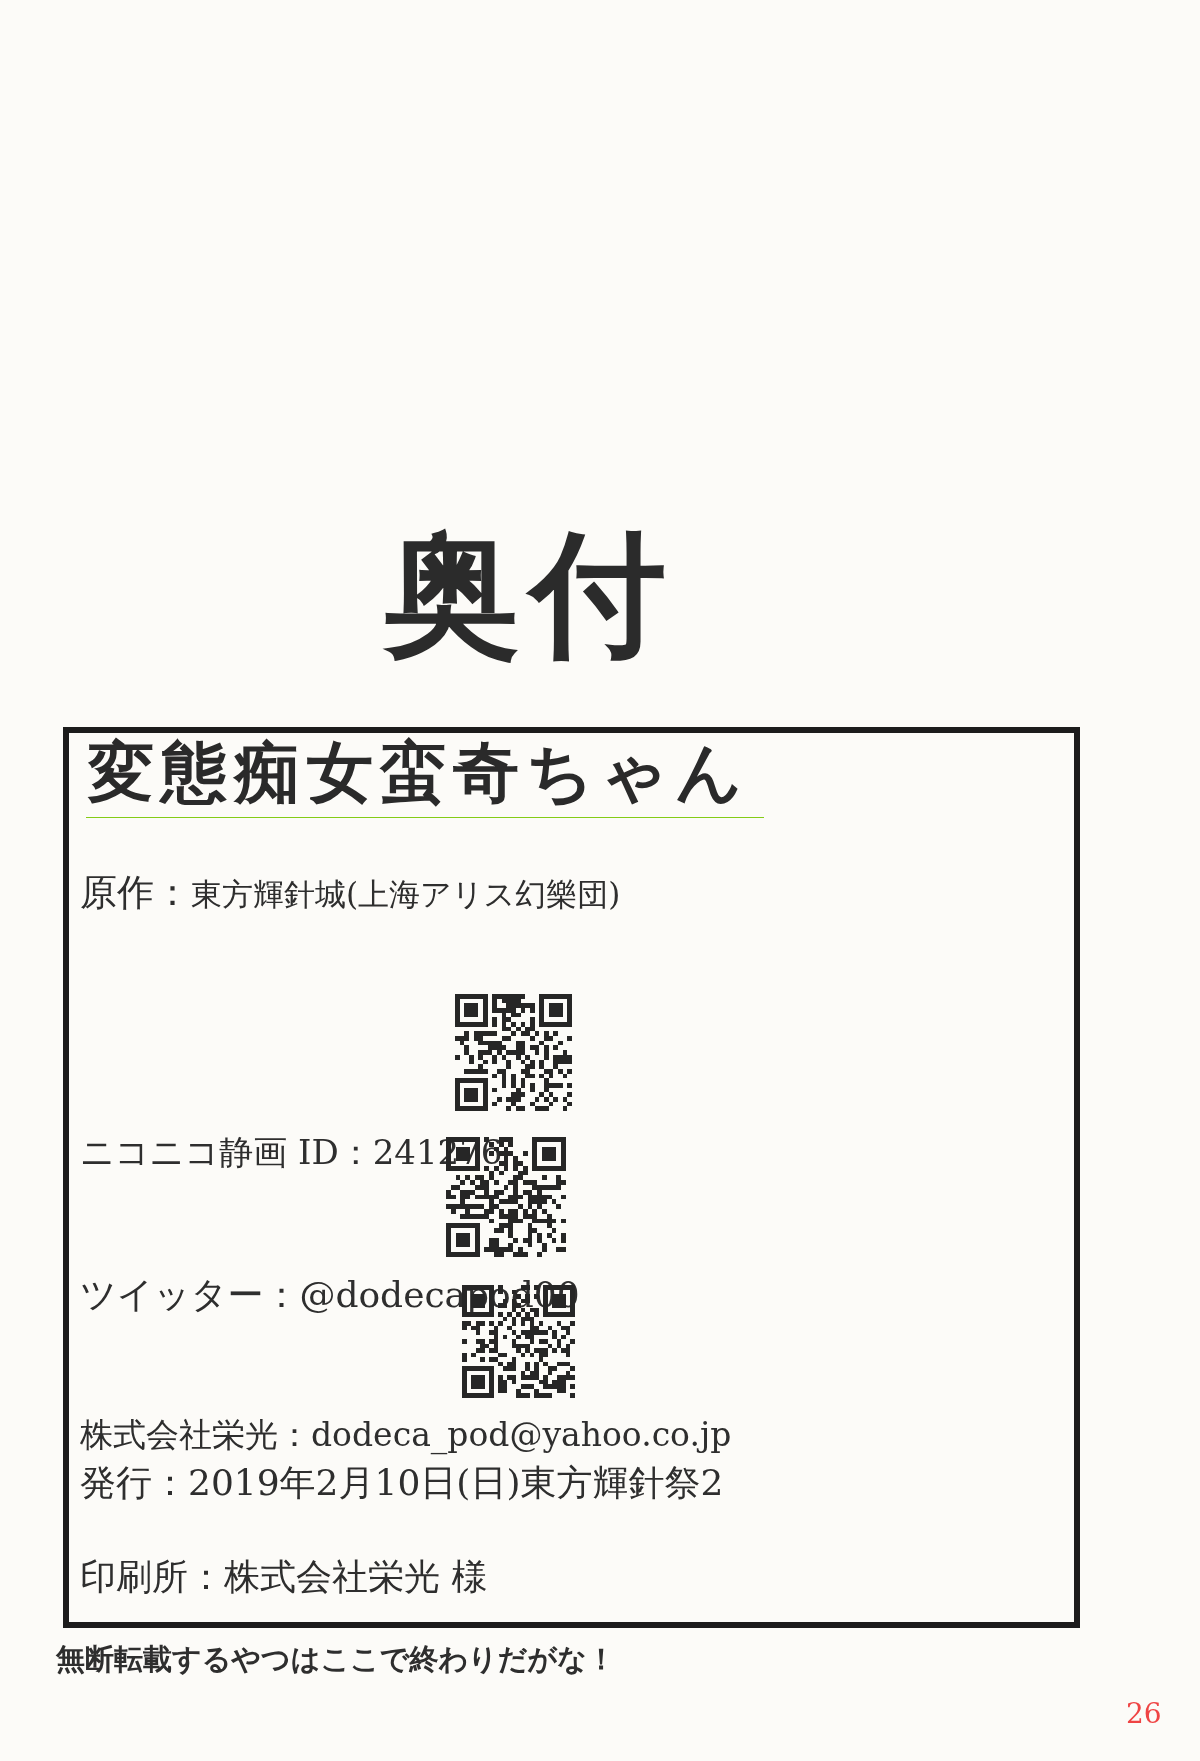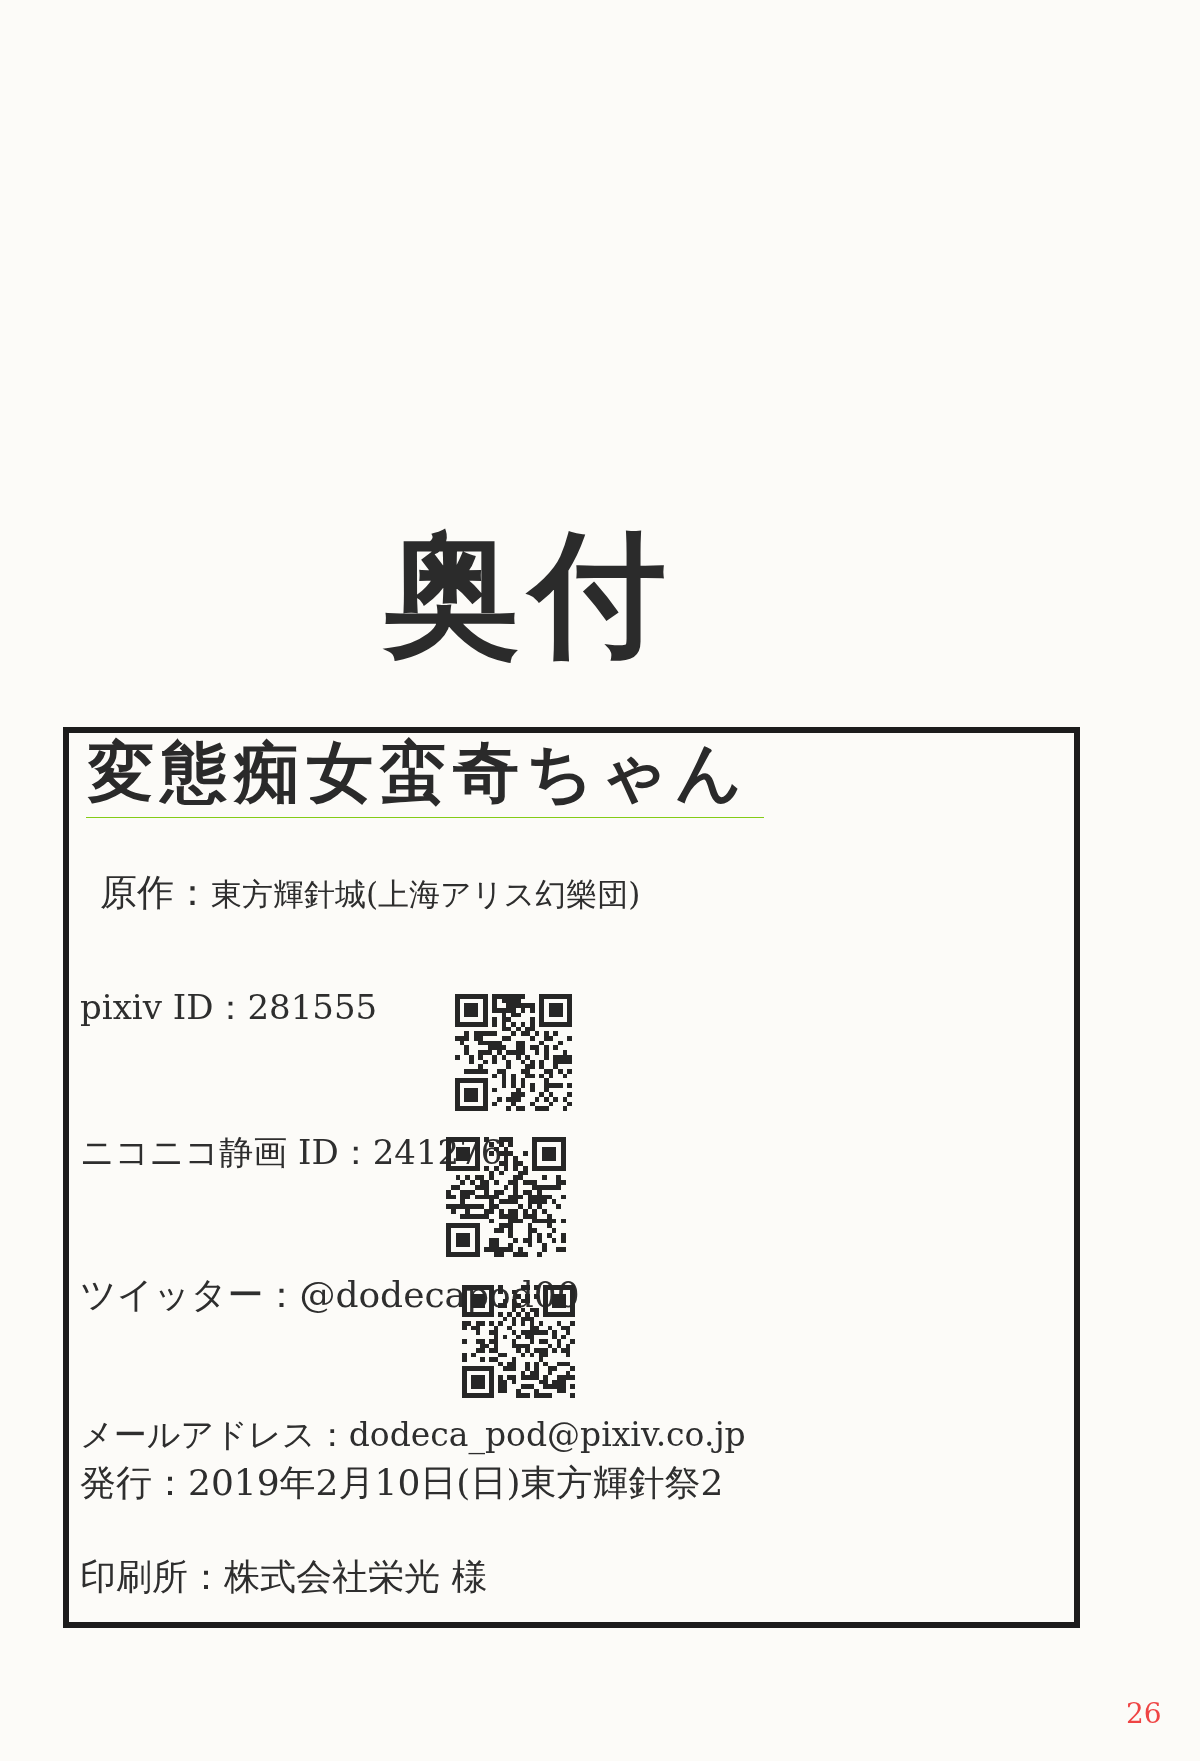--- a/index.html
+++ b/index.html
@@ -42,21 +42,21 @@
     line-height:1.1;
     white-space:nowrap;
   }
   .line{
     position:absolute;
     left:80px;
     white-space:nowrap;
     color:#2e2e2e;
     line-height:1.15;
   }
-  .line-original{top:872px;font-size:31px;margin-left:20px;}
+  .line-original{top:872px;font-size:31px;}
   .line-original .lbl{font-size:37px;}
   .line-publisher{top:933px;font-size:38px;}
   .line-pixiv{top:988px;font-size:34px;}
   .line-nico{top:1133px;font-size:34px;}
   .line-twitter{top:1274px;font-size:36px;}
   .line-email{top:1416px;font-size:33px;}
   .line-published{top:1462px;font-size:36px;}
   .line-printer{top:1556px;font-size:36px;text-align:center;}
   .qr{position:absolute;}
   .qr svg{width:100%;height:100%;display:block;}
@@ -87,27 +87,26 @@
 
   <h1 class="page-title">奥付</h1>
 
   <div class="colophon-box"></div>
 
   <div class="work-title">変態痴女蛮奇ちゃん</div>
 
   <div class="line line-original"><span class="lbl">原作：</span><span class="val">東方輝針城(上海アリス幻樂団)</span></div>
 
 
-  <div class="line line-pixiv">pixiv ID：281555</div>
 
   <div class="line line-nico">ニコニコ静画 ID：241276</div>
 
   <div class="line line-twitter">ツイッター：@dodecapod00</div>
 
-  <div class="line line-email">メールアドレス：dodeca_pod@pixiv.co.jp</div>
+  <div class="line line-email">株式会社栄光：dodeca_pod@yahoo.co.jp</div>
 
   <div class="line line-published">発行：2019年2月10日(日)東方輝針祭2</div>
 
   <div class="line line-printer">印刷所：株式会社栄光 様</div>
 
   <div class="qr qr-pixiv">
       <svg viewBox="0 0 25 25" shape-rendering="crispEdges">
         <rect x="0" y="0" width="7" height="1" fill="#262626"></rect>
         <rect x="0" y="6" width="7" height="1" fill="#262626"></rect>
         <rect x="0" y="1" width="1" height="5" fill="#262626"></rect>
@@ -732,16 +731,17 @@
         <rect x="13" y="24" width="1" height="1" fill="#262626"></rect>
         <rect x="14" y="24" width="1" height="1" fill="#262626"></rect>
         <rect x="16" y="24" width="1" height="1" fill="#262626"></rect>
         <rect x="17" y="24" width="1" height="1" fill="#262626"></rect>
         <rect x="18" y="24" width="1" height="1" fill="#262626"></rect>
         <rect x="19" y="24" width="1" height="1" fill="#262626"></rect>
         <rect x="24" y="24" width="1" height="1" fill="#262626"></rect>
       </svg>
     </div>
 
+  <div class="footer-note">無断転載するやつはここで終わりだがな！</div>
 
   <div class="page-number">26</div>
 
 </div>
 
 </body></html>

